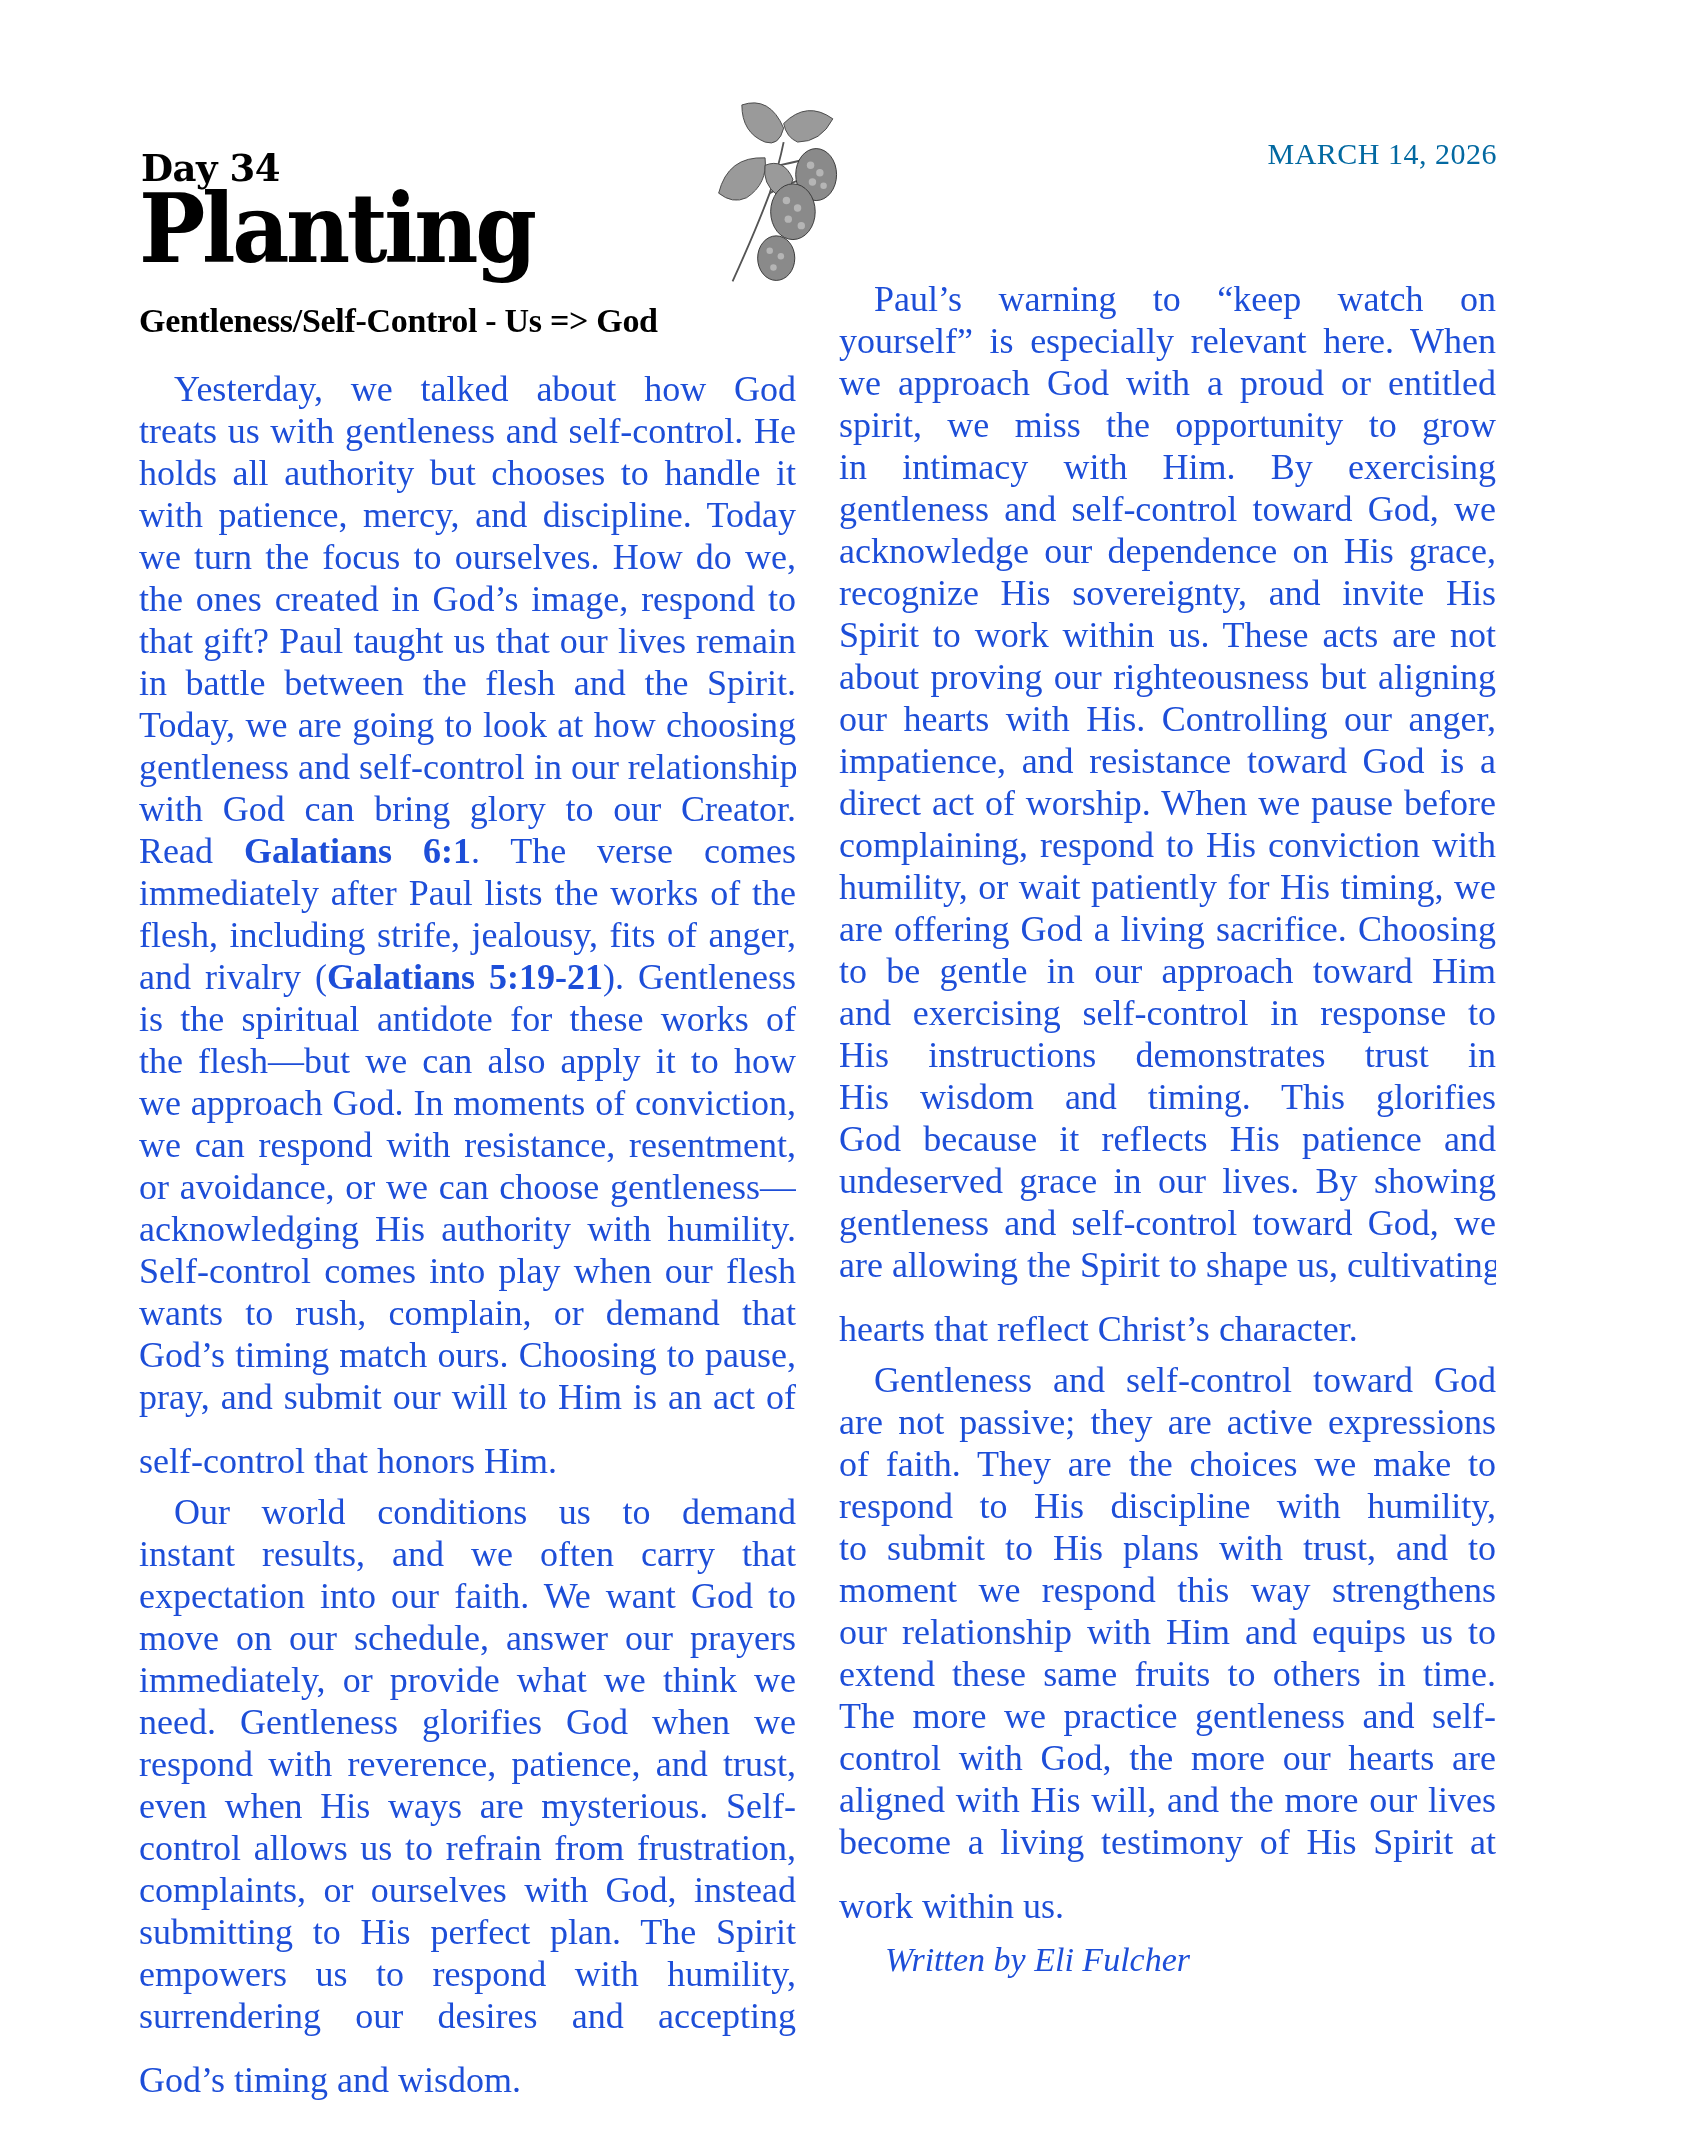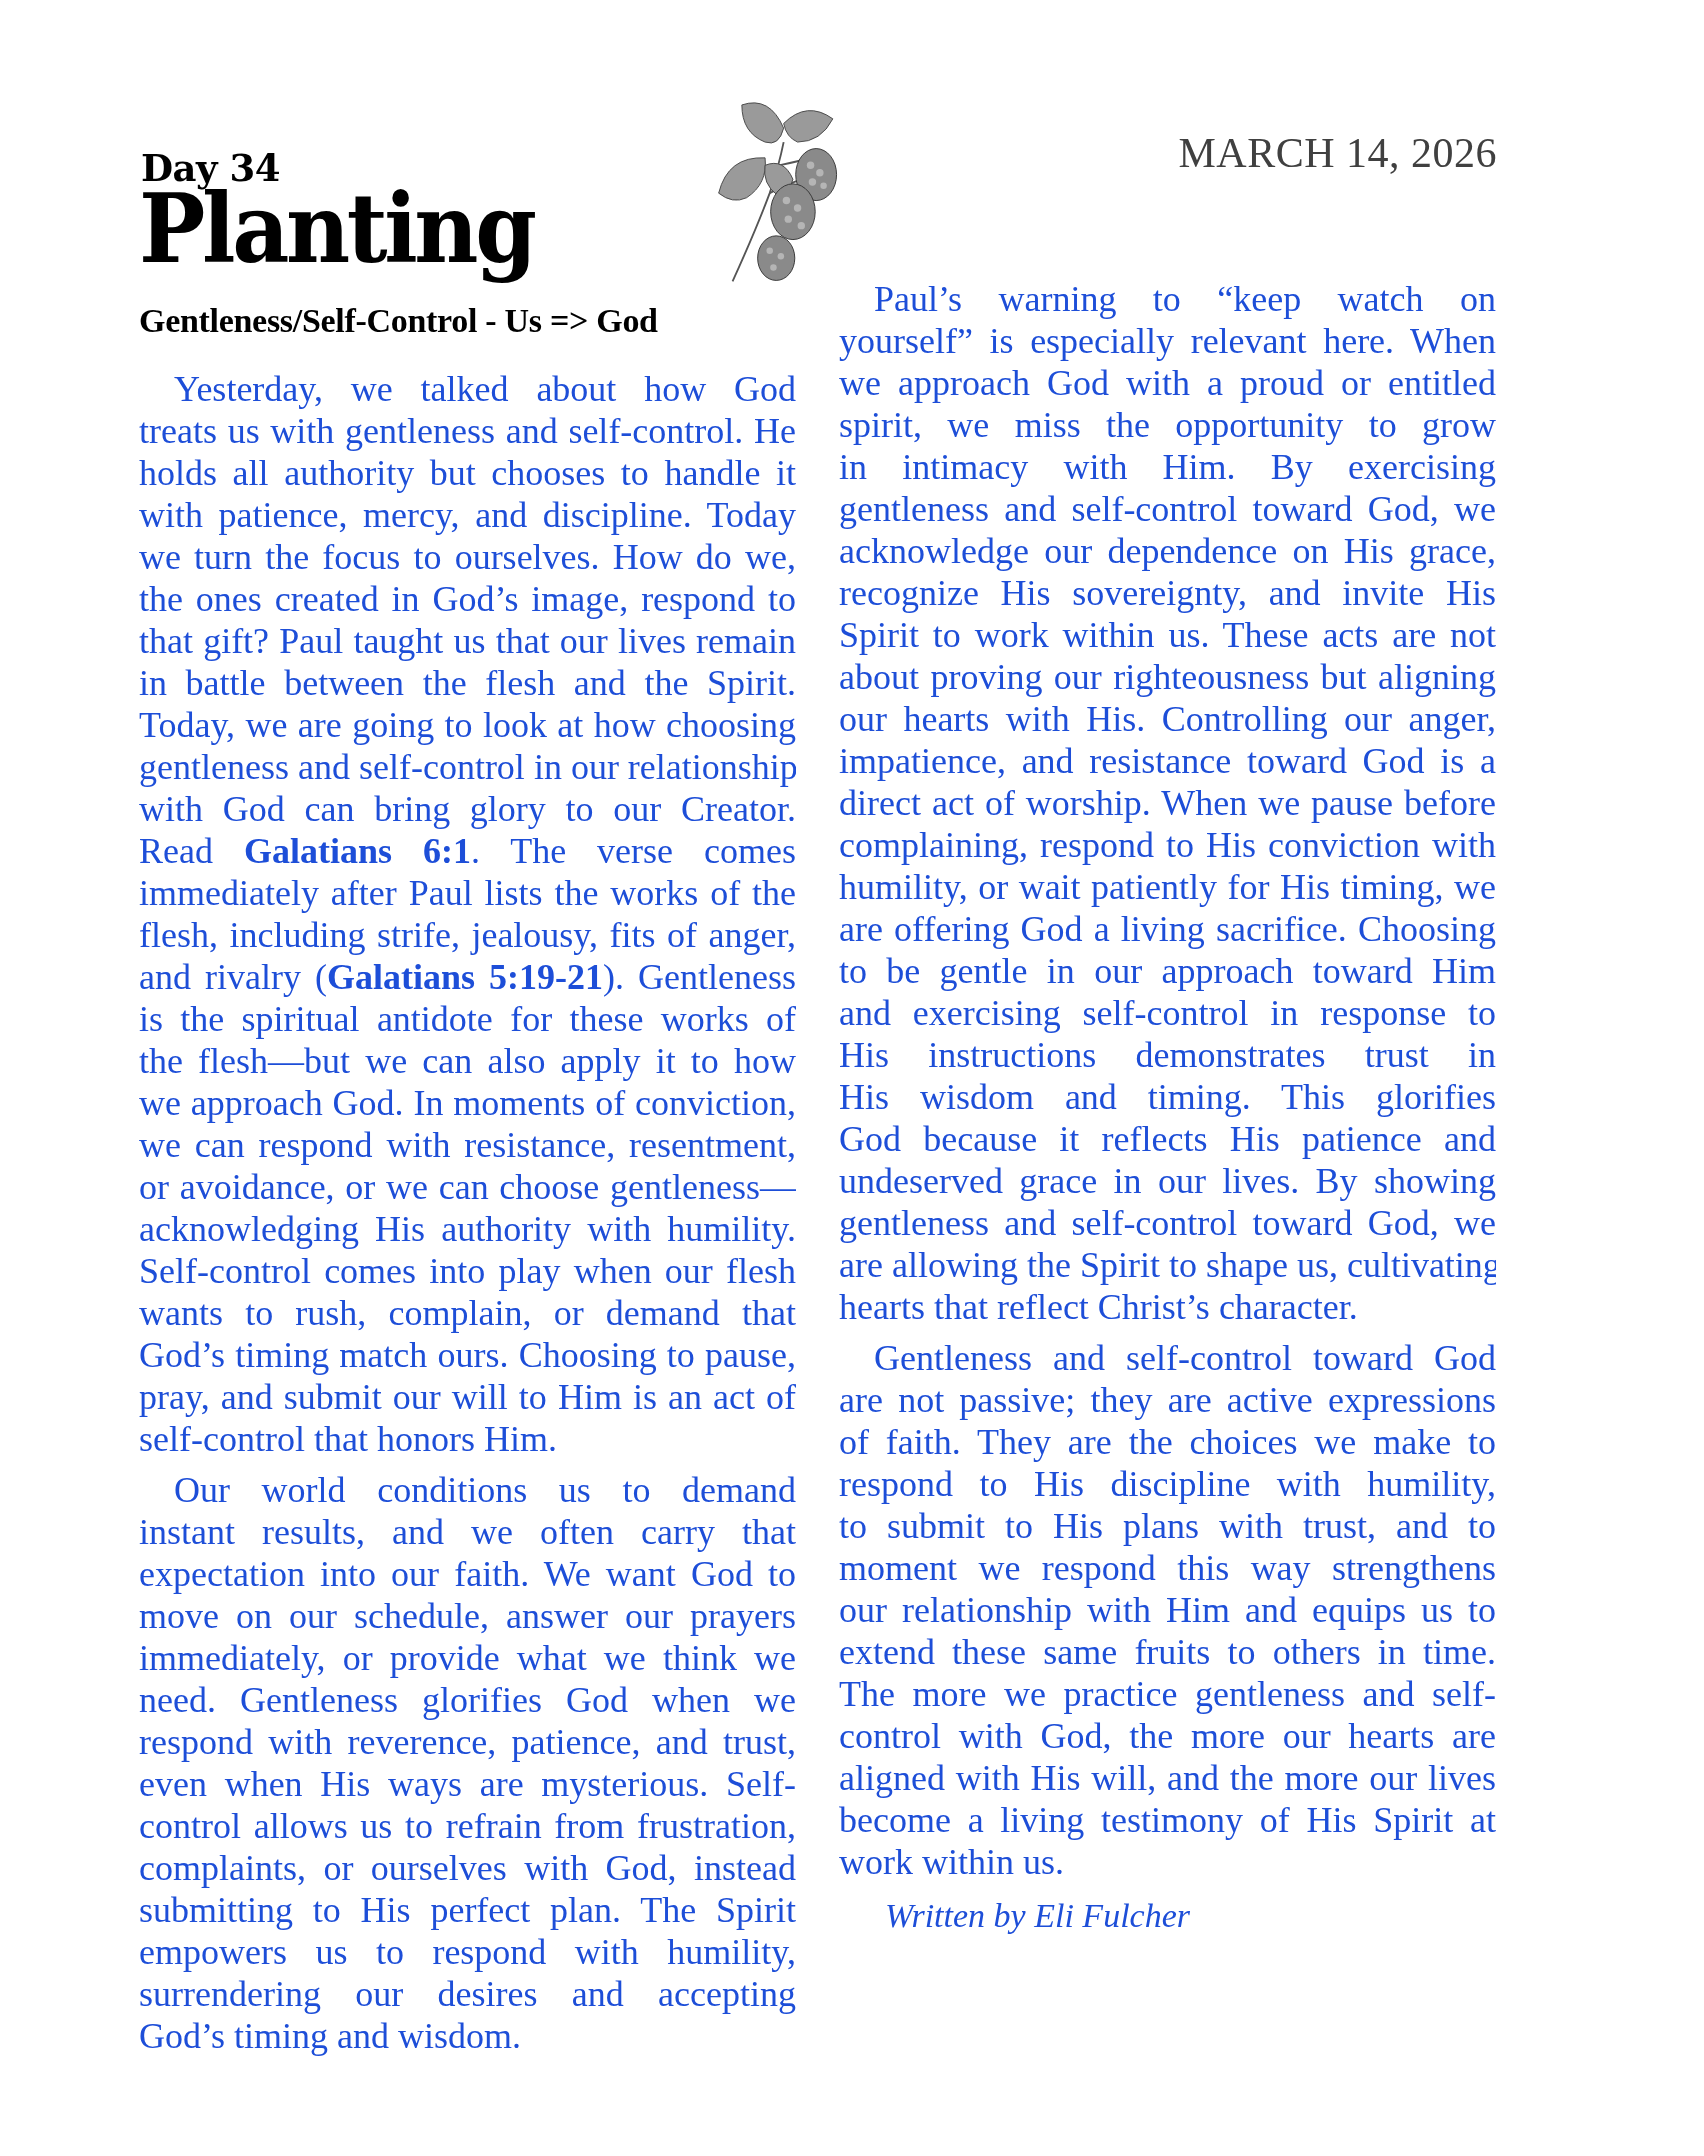--- a/index.html
+++ b/index.html
@@ -12,41 +12,41 @@
     letter-spacing: -0.5px; line-height: 45px; color: #000; margin-top: 16px;
   }
   .title {
     position: absolute; left: 139px; top: 178px;
     font-family: "DejaVu Serif", serif; font-weight: 900; font-size: 96px;
     letter-spacing: -3.7px; line-height: 102px; color: #000;
     transform: scaleX(0.92); transform-origin: left top;
   }
   .date {
     position: absolute; right: 208px; top: 135px;
-    font-family: "Liberation Serif", serif; font-size: 42px; letter-spacing: 0.5px;
-    line-height: 37px; color: #404040;
+    font-family: "Liberation Serif", serif; font-size: 30px; letter-spacing: 0.5px;
+    line-height: 37px; color: #0369a1;
   }
   .illustration { position: absolute; left: 714px; top: 91px; width: 130px; height: 195px; }
 
   .subtitle {
     position: absolute; left: 139px; top: 300px;
     font-family: "Liberation Serif", serif; font-weight: bold; font-size: 34px;
     line-height: 41px; color: #000; letter-spacing: -0.3px;
   }
 
   .col { position: absolute; width: 657px; font-family: "Liberation Serif", serif; font-size: 36px; color: #1d4ed8; }
   .col-left { left: 139px; top: 368px; }
   .col-right { left: 839px; top: 278px; }
   .para { margin: 0 0 9.3px 0; }
   .line {
     display: block; height: 42px; line-height: 42px; white-space: nowrap;
     text-align: justify; text-align-last: justify; overflow: hidden;
   }
   .line.indent { padding-left: 35px; }
-  .line.last { text-align-last: left; }
+  .line.last { text-align-last: left; margin-top: 22px; }
   .line b { font-weight: bold; }
   .signature {
     font-family: "Liberation Serif", serif; font-style: italic; font-size: 34px;
     line-height: 46px; padding-left: 46px; margin-top: 3px; display: block;
   }
 </style>
 </head>
 <body>
 
 <div class="page">

